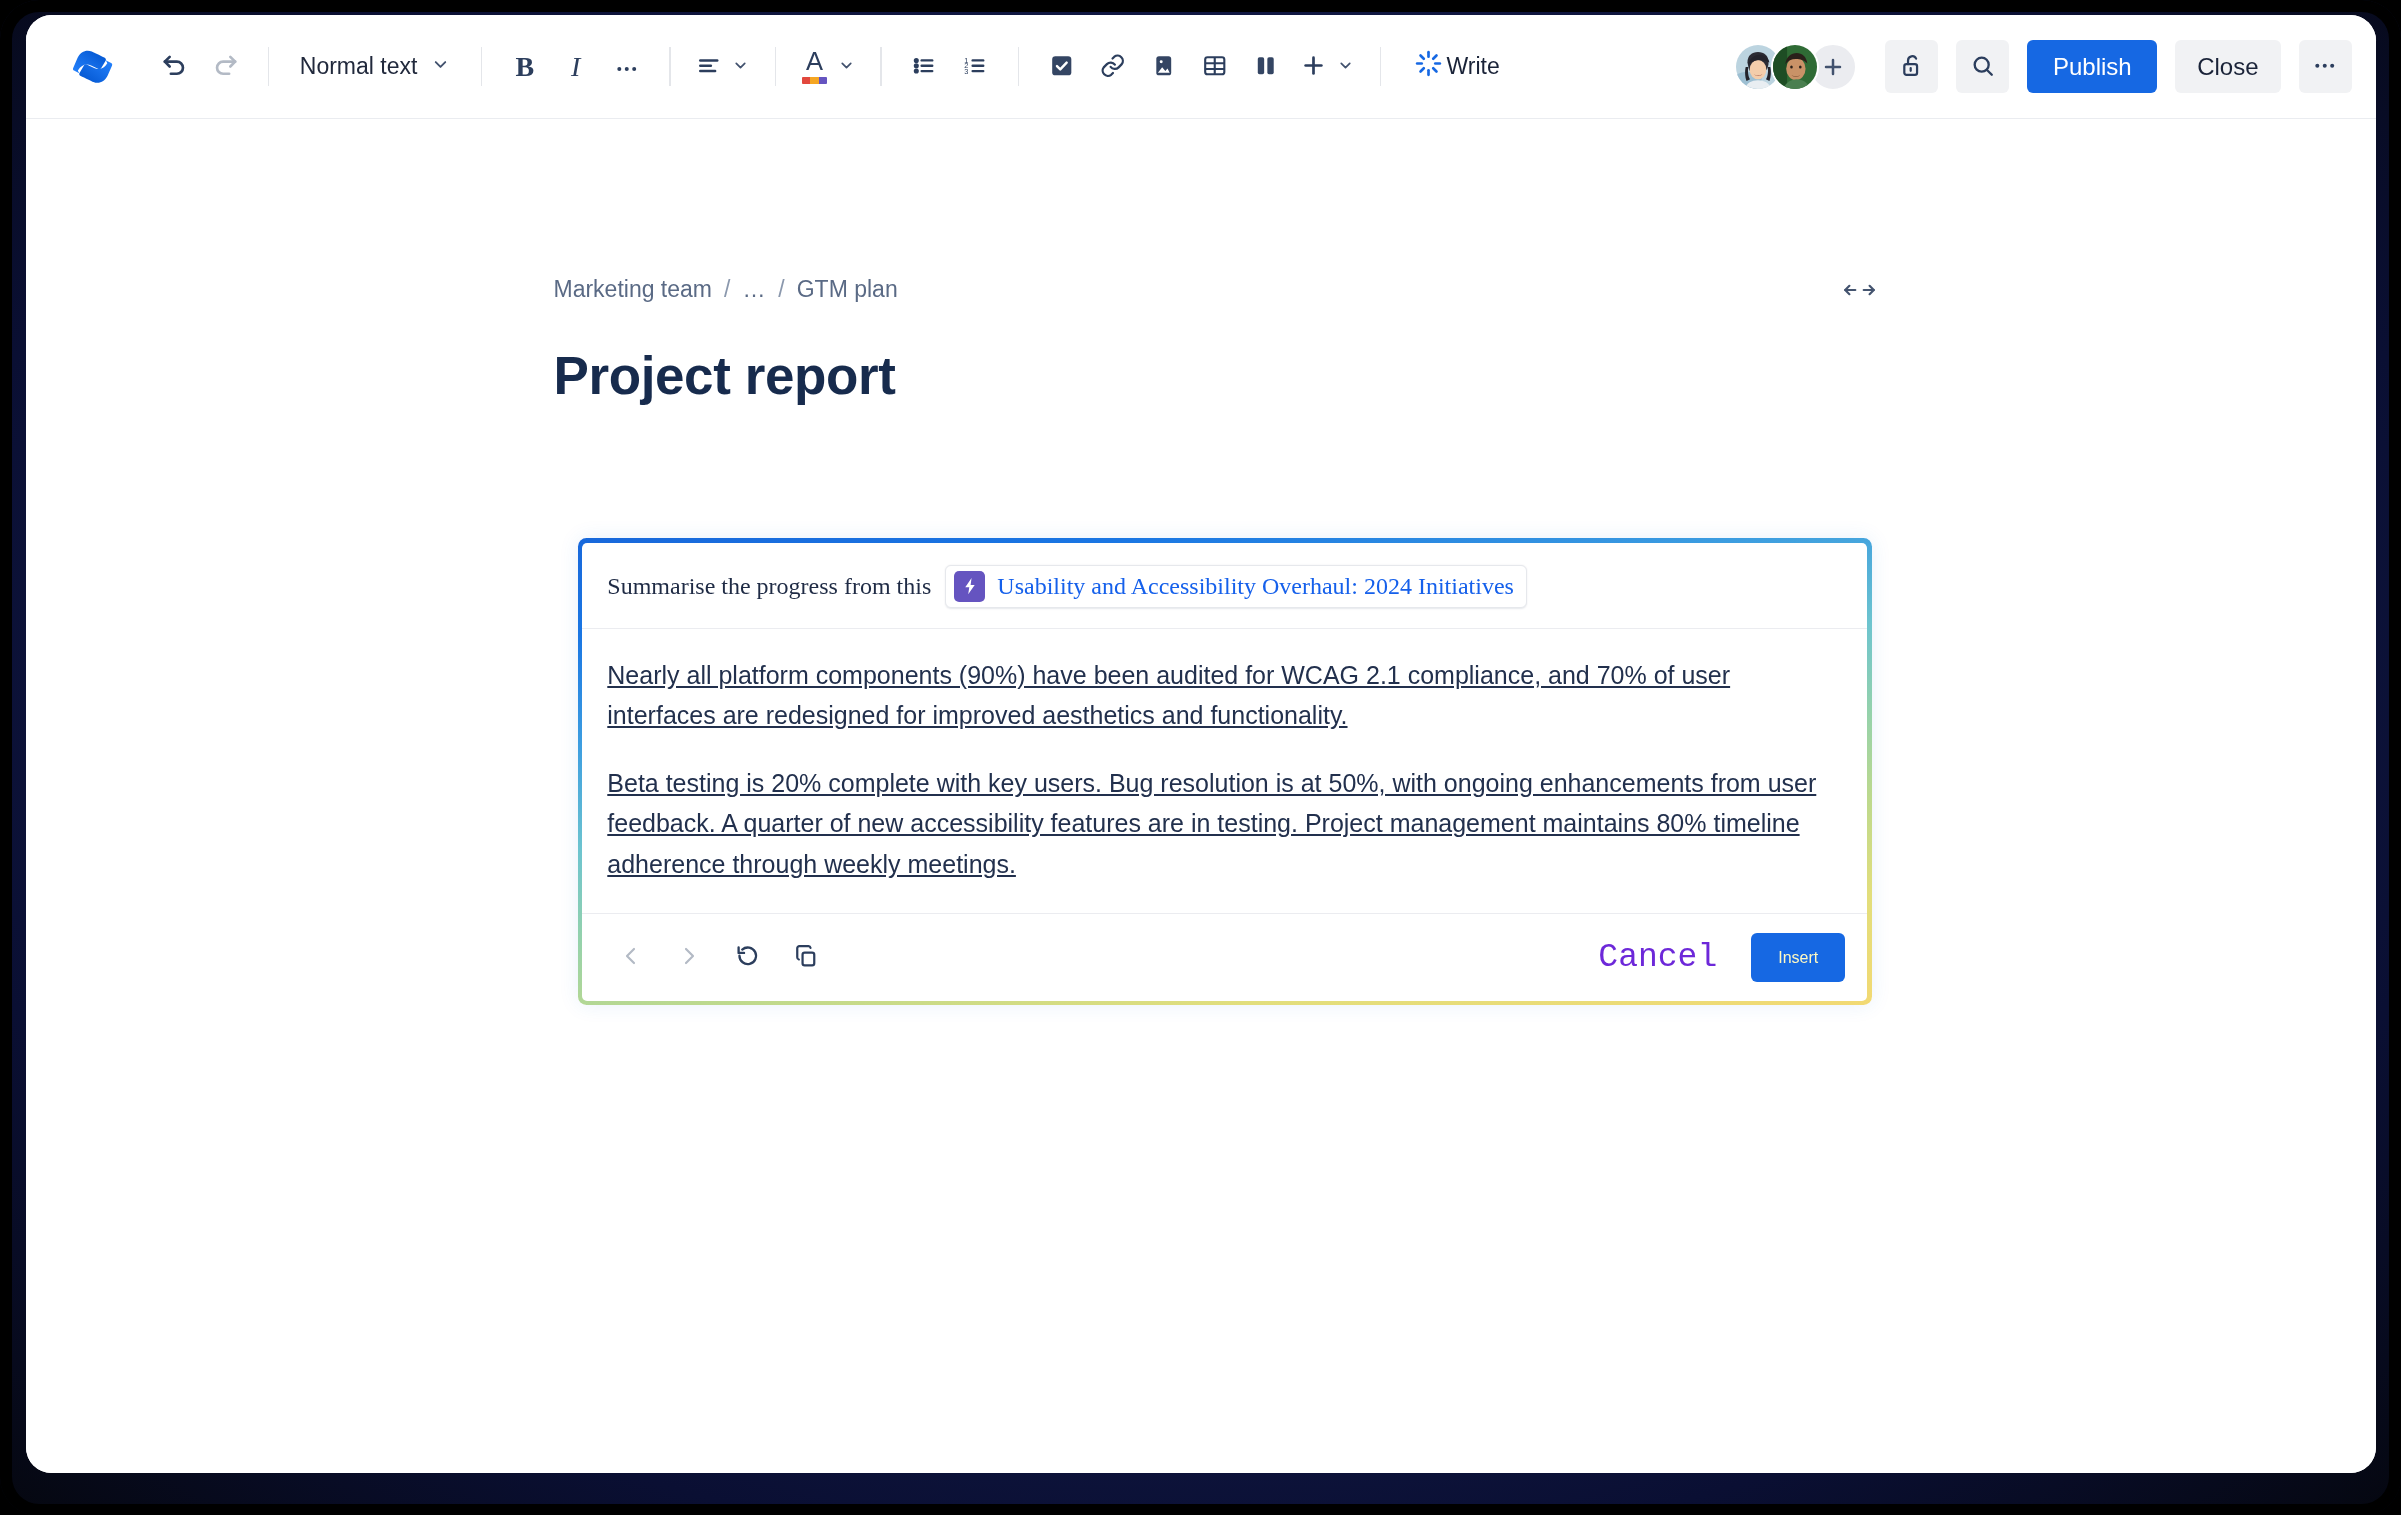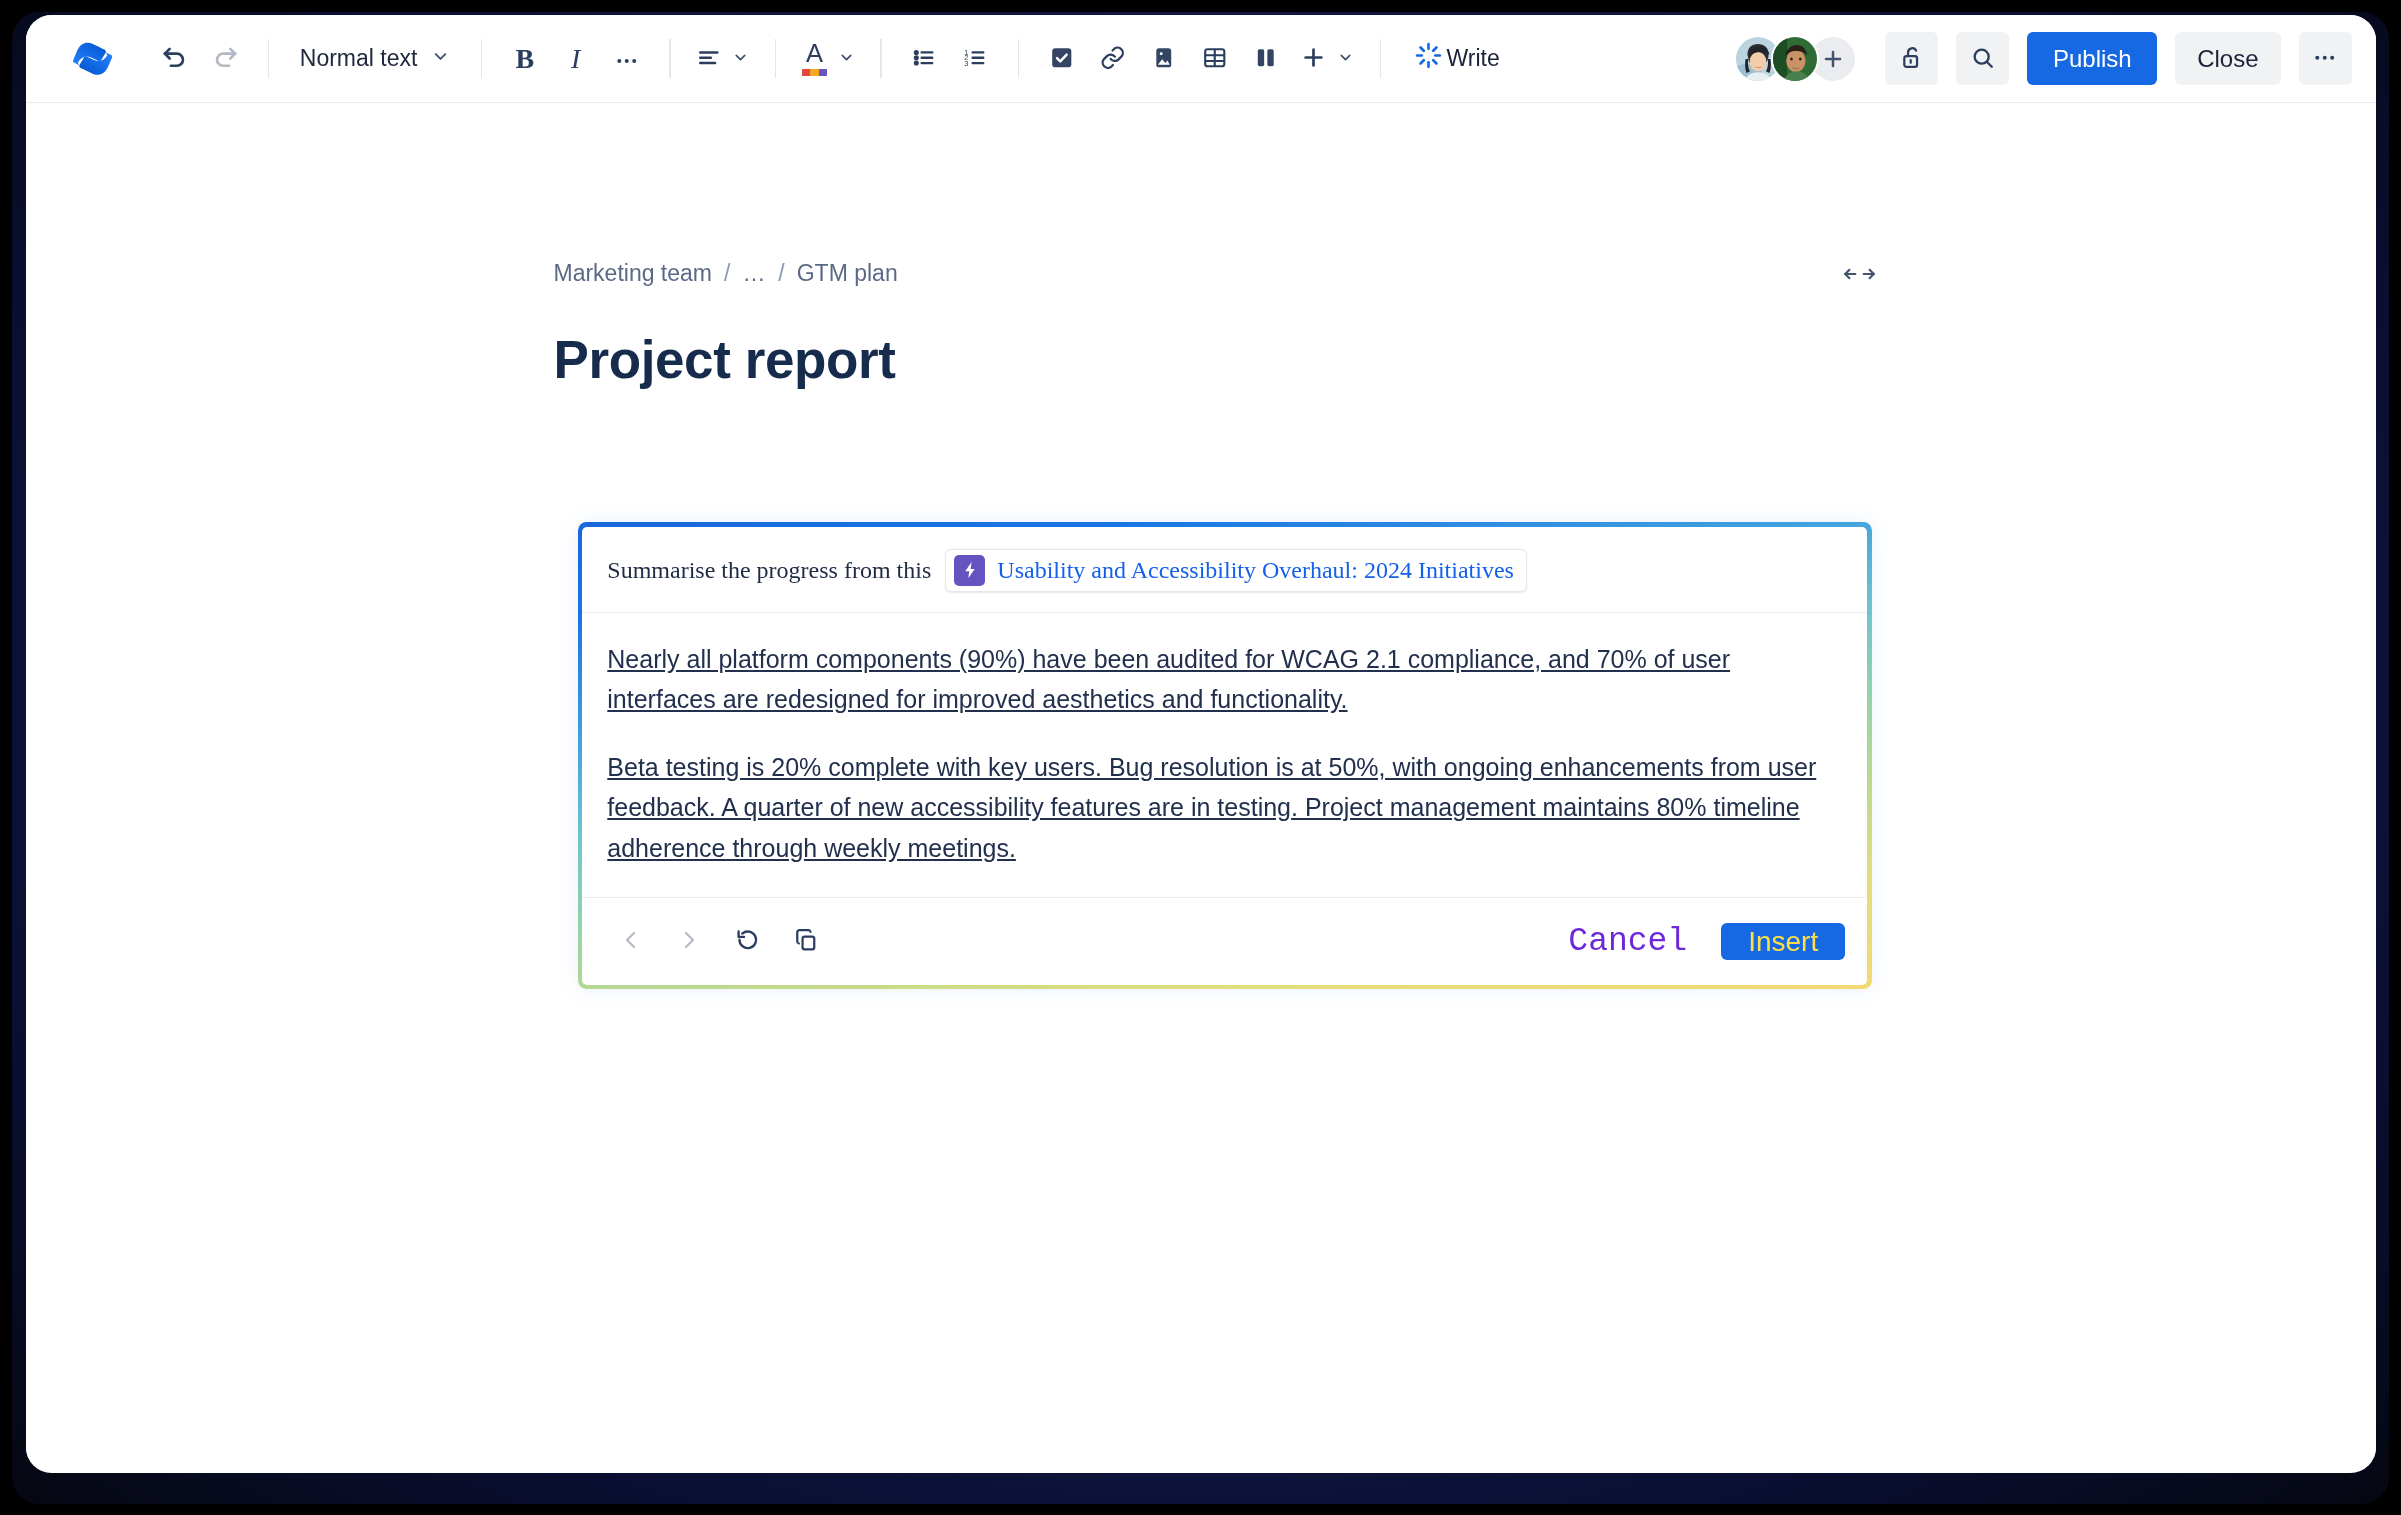--- a/index.html
+++ b/index.html
@@ -33,21 +33,21 @@
     left: 25.5px; top: 15.3px;
     width: 2350px; height: 1458px;
     background: #ffffff;
     border-radius: 25.5px;
     overflow: hidden;
   }
 
   
   .toolbar {
     position: relative;
-    height: 88px;
+    height: 104px;
     background: #ffffff;
     border-bottom: 1.7px solid #eaecf0;
     display: flex;
     align-items: center;
     padding: 0 24px 0 43px;
   }
   .tb-left { display: flex; align-items: center; flex: 1 1 auto; min-width: 0; }
   .tb-right { display: flex; align-items: center; gap: 18px; flex: 0 0 auto; }
 
   .logo {
@@ -265,24 +265,24 @@
 
   .footer-right { margin-left: auto; display: flex; align-items: center; gap: 12px; }
   .btn-cancel {
     height: 53px; padding: 0 22px;
     background: transparent; color: #6d28d9;
     border: none; border-radius: 6px;
     font-size: 33px; cursor: pointer;
     font-family: Liberation Mono, monospace;
   }
   .btn-insert {
-    height: 37px; padding: 0 27px;
-    background: #1668e3; color: #fde047;
+    height: 49px; padding: 0 27px;
+    background: #1668e3; color: #fef9c3;
     border: none; border-radius: 6px;
-    font-size: 28px; cursor: pointer;
+    font-size: 16px; cursor: pointer;
     font-family: "Liberation Sans", sans-serif;
   }
 </style>
 </head>
 <body>
 
 <div class="device-frame">
   <div class="app-window">
 
     <div class="toolbar">

